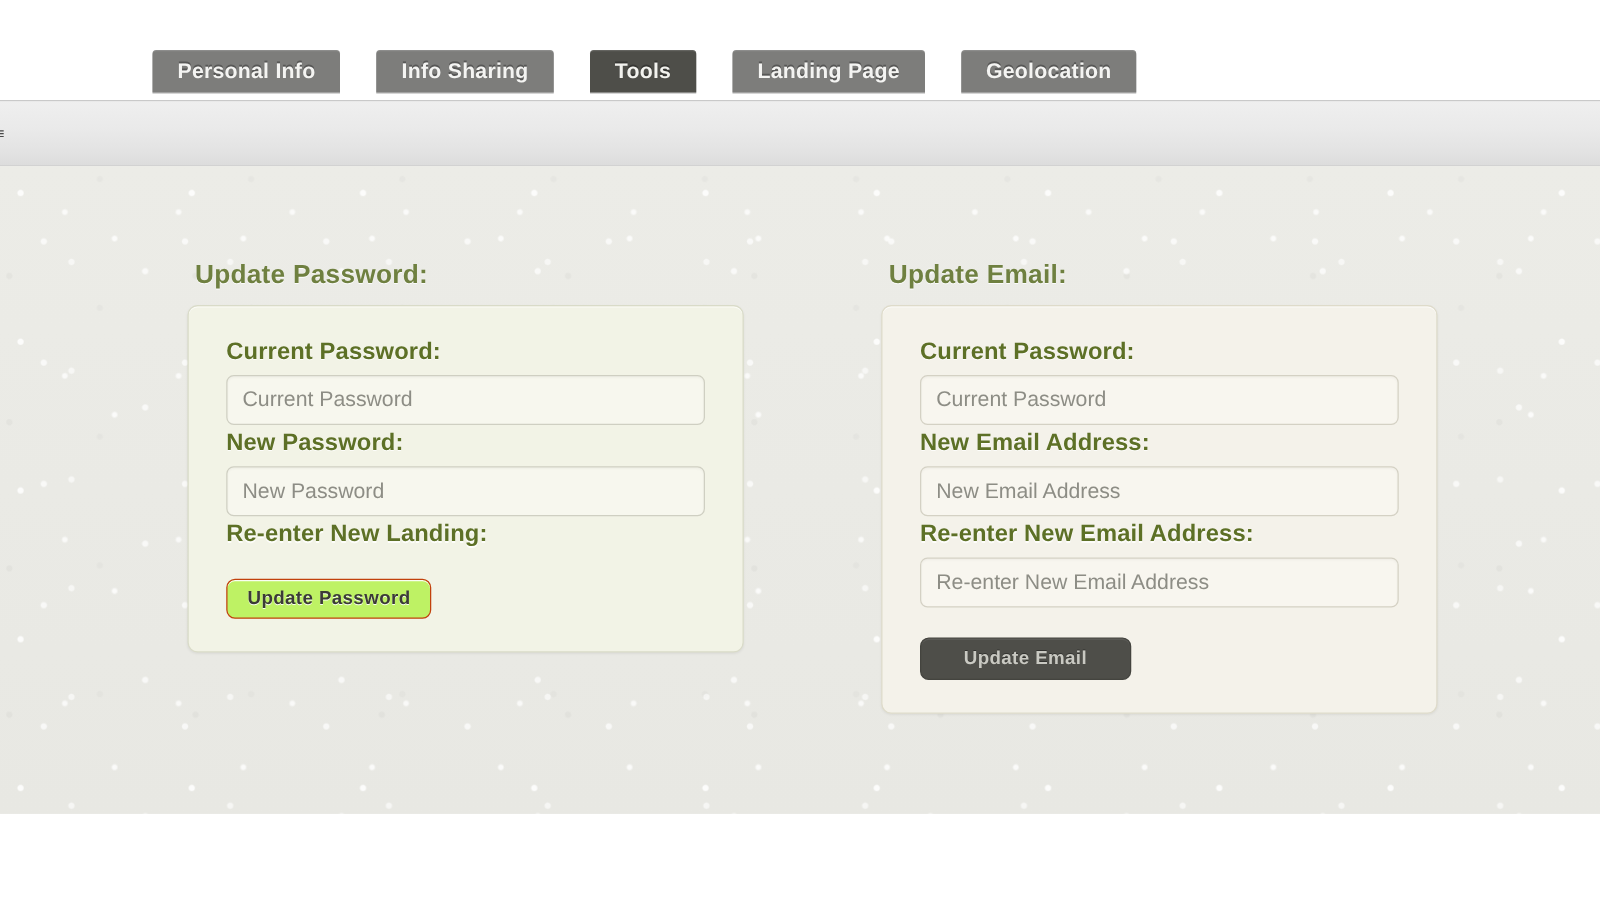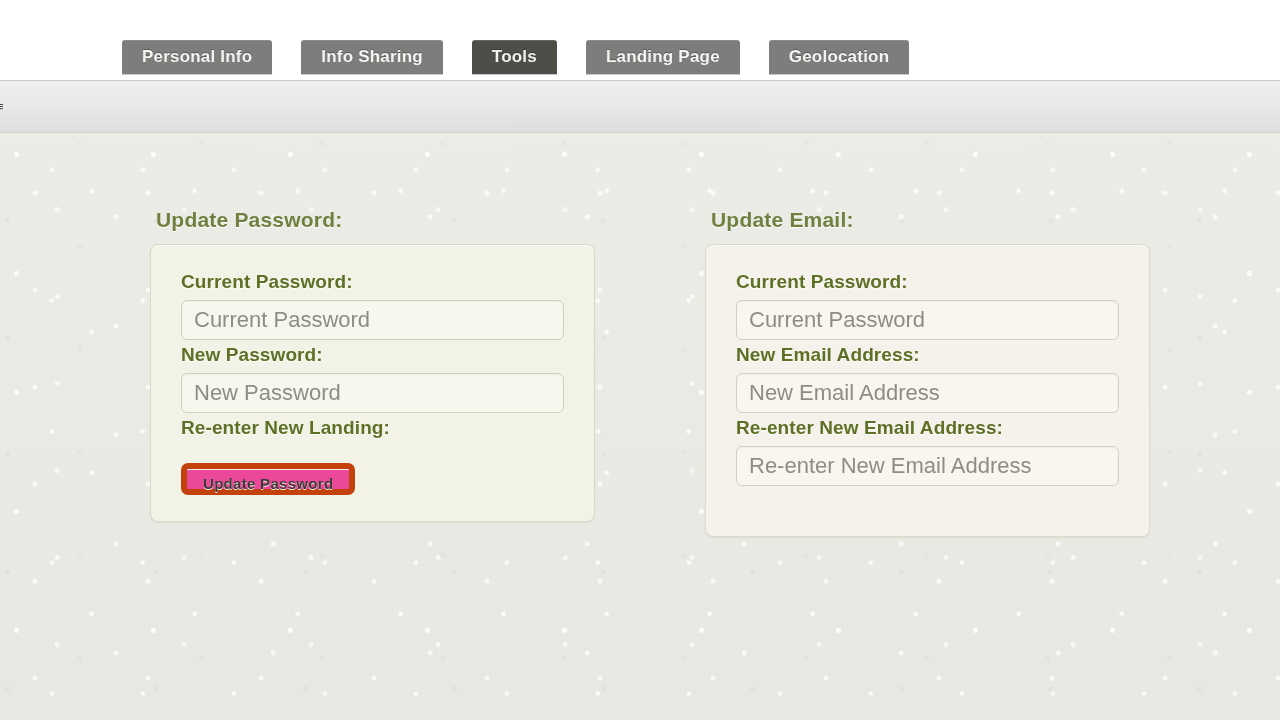--- a/index.html
+++ b/index.html
@@ -87,21 +87,21 @@
     font-size: 13px;
     line-height: 16px;
     overflow: hidden;
   }
 
   
   .content {
     position: absolute;
     left: 0; top: 133px;
     width: 1280px;
-    height: 587px;
+    height: 518px;
     background-color: #e9e9e4;
     background-image:
       radial-gradient(circle at 12% 18%, rgba(255,255,255,0.85) 0 2px, transparent 3px),
       radial-gradient(circle at 31% 62%, rgba(255,255,255,0.7) 0 2px, transparent 3px),
       radial-gradient(circle at 57% 28%, rgba(255,255,255,0.75) 0 1.5px, transparent 3px),
       radial-gradient(circle at 74% 77%, rgba(255,255,255,0.7) 0 2px, transparent 3px),
       radial-gradient(circle at 89% 41%, rgba(255,255,255,0.8) 0 1.5px, transparent 3px),
       radial-gradient(circle at 45% 88%, rgba(255,255,255,0.6) 0 2px, transparent 3px),
       radial-gradient(circle at 5% 75%, rgba(0,0,0,0.03) 0 2px, transparent 3px),
       radial-gradient(circle at 66% 10%, rgba(0,0,0,0.025) 0 2px, transparent 3px),
@@ -156,21 +156,21 @@
     text-shadow: 0 1px 0 rgba(255,255,255,0.8);
   }
 
   .field-input {
     display: block;
     width: 100%;
     height: 40px;
     box-sizing: border-box;
     padding: 0 12px;
     font-family: "Liberation Sans", "DejaVu Sans", sans-serif;
-    font-size: 22px;
+    font-size: 17px;
     color: #8b5cf6;
     background: #f7f7ee;
     border: 1px solid #cfcfc2;
     border-radius: 6px;
     outline: none;
     box-shadow: inset 0 1px 2px rgba(0,0,0,0.045);
   }
   .panel.alt .field-input { background: #f8f6ef; border-color: #d4d1c4; }
   .field-input::placeholder { color: #8d8d85; opacity: 1; }
 
@@ -181,23 +181,23 @@
     font-weight: bold;
     letter-spacing: 0.3px;
     padding: 0 16px;
     height: 32px;
     line-height: 30px;
     border-radius: 7px;
     cursor: pointer;
     box-sizing: border-box;
   }
   .btn-default {
-    background: #ec4899;
+    background: #bef264;
     color: #3b3b36;
-    border: 6px solid #c2410c;
+    border: 1px solid #c2410c;
     text-shadow: 0 1px 0 rgba(255,255,255,0.9);
     box-shadow: inset 0 1px 0 rgba(255,255,255,0.9);
   }
   .btn-active {
     background: #4e4e49;
     color: #c9c9c2;
     border: 1px solid #44443f;
     text-shadow: 0 -1px 0 rgba(0,0,0,0.35);
     box-shadow: inset 0 1px 0 rgba(255,255,255,0.08);
     padding: 0 34px;
@@ -263,19 +263,20 @@
           <div class="field">
             <span class="field-label">New Email Address:</span>
             <input class="field-input" type="text" placeholder="New Email Address" style="">
           </div>
 
           <div class="field">
             <span class="field-label">Re-enter New Email Address:</span>
             <input class="field-input" type="text" placeholder="Re-enter New Email Address" style="">
           </div>
 
+          <button class="btn btn-active">Update Email</button>
         </div>
       </div>
 
     </div>
 
   </div>
 </div>
 
 </body></html>

